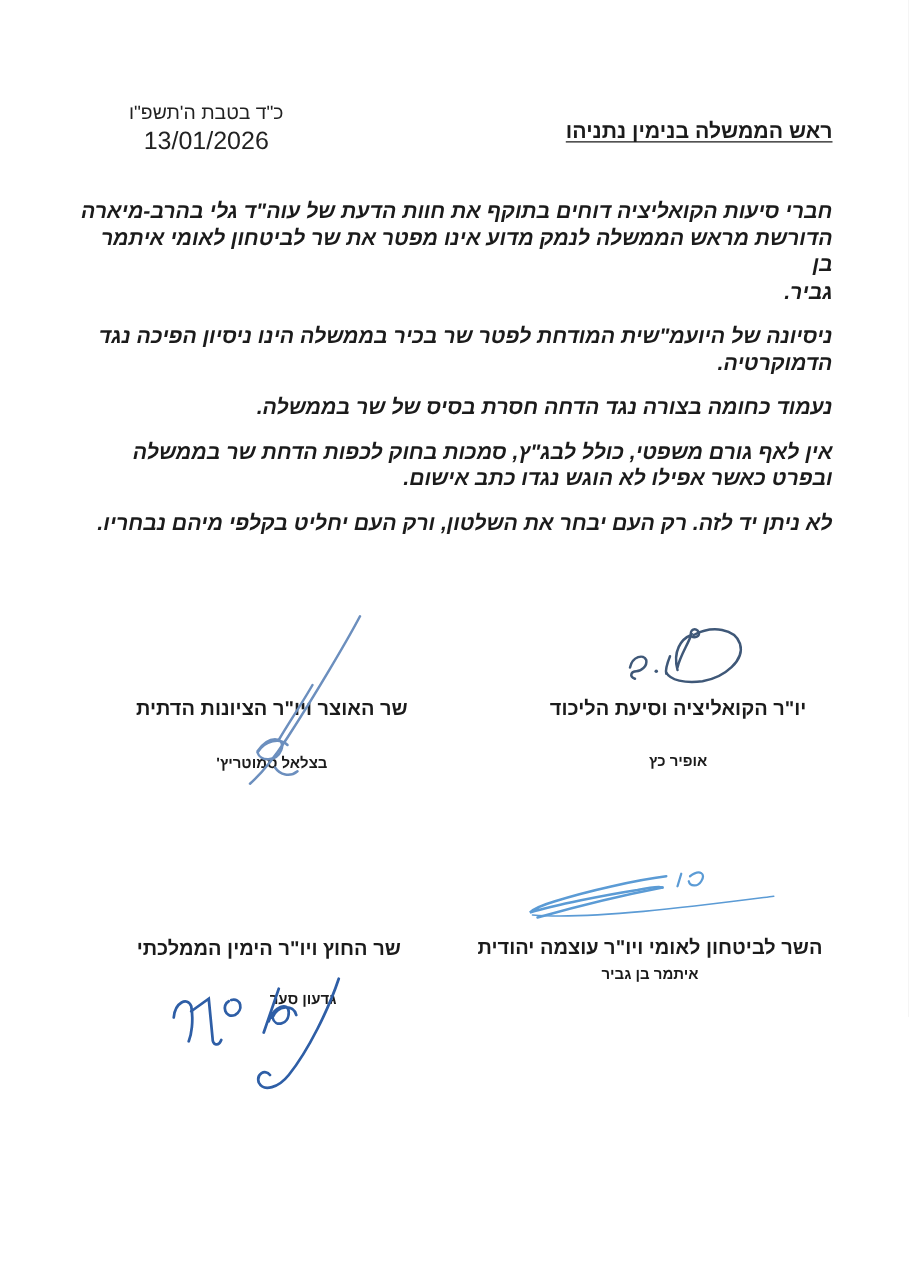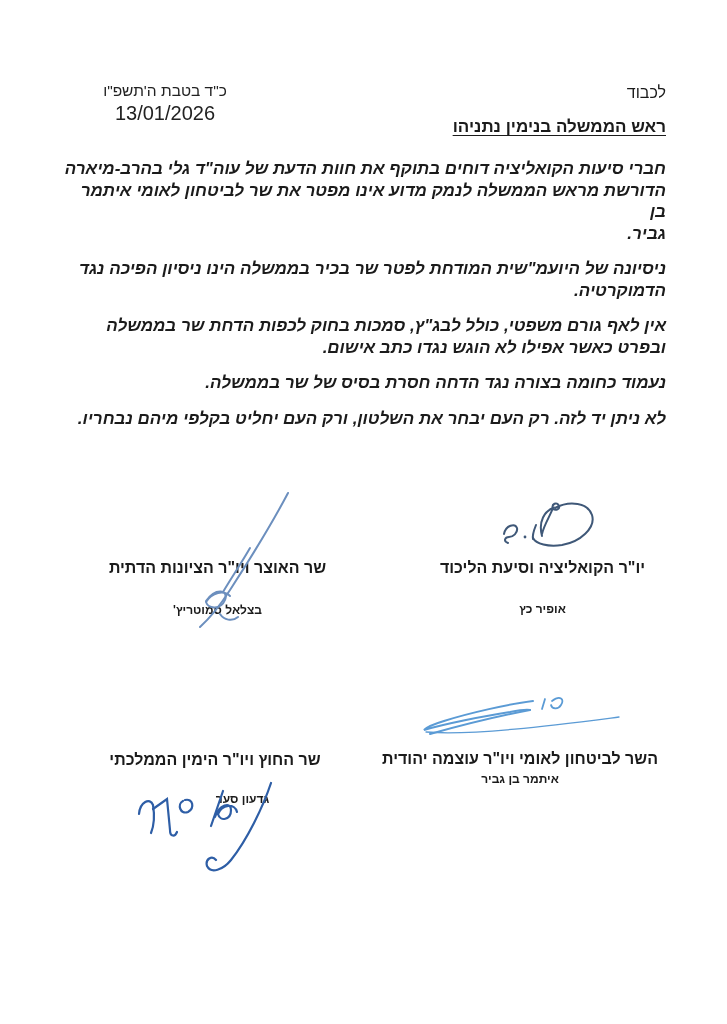--- a/index.html
+++ b/index.html
@@ -61,38 +61,37 @@
   .saar-text{left:85px;top:750px;width:260px;}
   .saar-text .sig-name{margin-top:19px;margin-right:-55px;}
   .saar-sig{left:115px;top:776px;}
 </style>
 </head>
 <body>
 
 <div class="page">
 
   <div class="recipient-block">
-    <div class="salutation">לכבוד</div>
     <div class="recipient">ראש הממשלה בנימין נתניהו</div>
   </div>
 
   <div class="date-block">
     <div class="date-hebrew">כ"ד בטבת ה'תשפ"ו</div>
     <div class="date-gregorian">13/01/2026</div>
   </div>
 
   <div class="body-text">
     <p>חברי סיעות הקואליציה דוחים בתוקף את חוות הדעת של עוה"ד גלי בהרב-מיארה
 הדורשת מראש הממשלה לנמק מדוע אינו מפטר את שר לביטחון לאומי איתמר בן
 גביר.</p>
     <p>ניסיונה של היועמ"שית המודחת לפטר שר בכיר בממשלה הינו ניסיון הפיכה נגד
 הדמוקרטיה.</p>
+    <p>נעמוד כחומה בצורה נגד הדחה חסרת בסיס של שר בממשלה.</p>
     <p>אין לאף גורם משפטי, כולל לבג"ץ, סמכות בחוק לכפות הדחת שר בממשלה
 ובפרט כאשר אפילו לא הוגש נגדו כתב אישום.</p>
-    <p>נעמוד כחומה בצורה נגד הדחה חסרת בסיס של שר בממשלה.</p>
     <p>לא ניתן יד לזה. רק העם יבחר את השלטון, ורק העם יחליט בקלפי מיהם נבחריו.</p>
   </div>
 
   <div class="sig-text katz-block">
     <svg class="katz-sig" width="118" height="68" viewBox="0 0 118 68" fill="none" xmlns="http://www.w3.org/2000/svg">
       <g stroke="#3f5878" stroke-width="2" stroke-linecap="round" fill="none">
         <path d="M20 42 C22 33 31 31 33 36 C34 41 29 45 25 45 C21 45 19 49 24 51"></path>
         <circle cx="41" cy="45" r="1.4" fill="#3f5878" stroke="none"></circle>
         <path d="M52 33 C50 38 48 43 49 47"></path>
         <path d="M58 44 C54 29 61 19 69 16 C66 24 60 33 58 42"></path>

